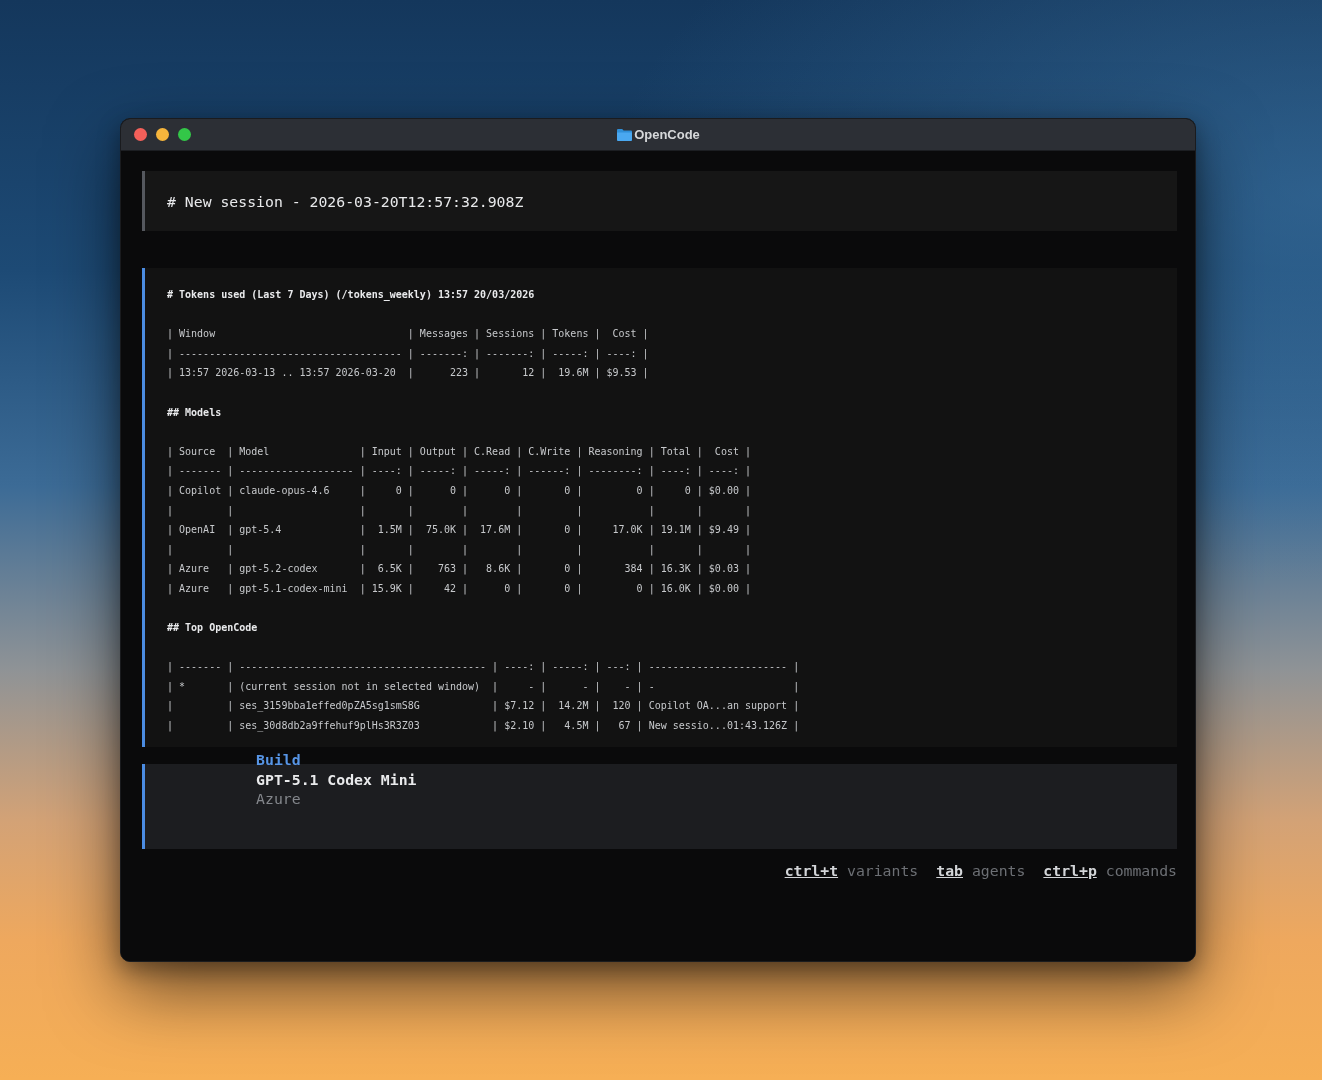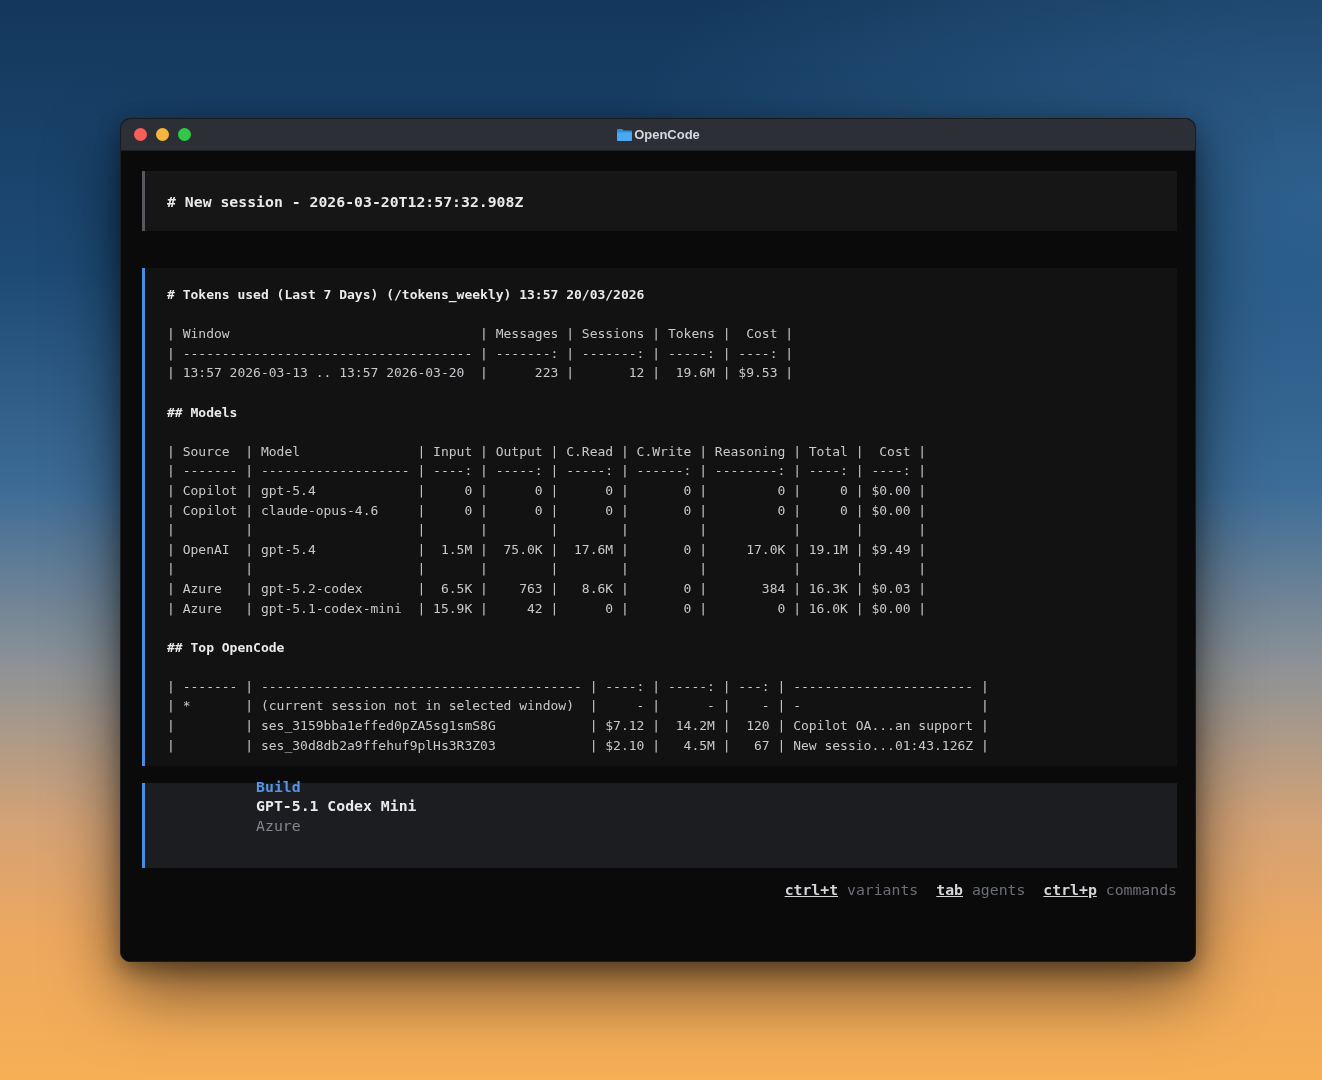--- a/index.html
+++ b/index.html
@@ -49,44 +49,44 @@
   }
   .block{box-sizing:border-box;}
   .session{
     margin-top:20px;height:60px;
     background:var(--session-bg);
     border-left:3px solid #55585e;
     display:flex;align-items:center;
   }
   .hline{
     padding-left:22px;white-space:pre;
-    font-size:14.8px;font-weight:bold;color:var(--text-bright);
+    font-size:14.8px;font-weight:normal;color:var(--text-bright);
   }
   .tokens{
     margin-top:37px;
     background:var(--block-bg);
     border-left:3px solid var(--accent-blue);
     padding:17px 0 11px 0;
   }
   .tline{
     white-space:pre;
     min-height:19.6px;line-height:19.6px;
-    font-size:13px;
+    font-size:10px;
     color:var(--text-normal);
     padding-left:22px;
   }
   .tline.h{font-weight:bold;color:var(--text-bright);}
   .inputbox{
     margin-top:17px;height:85px;
     background:var(--input-bg);
     border-left:3px solid var(--accent-blue);
     position:relative;
   }
   .inputrow{
-    position:absolute;left:22px;bottom:13px;
+    position:absolute;left:22px;bottom:20px;
     white-space:pre;font-size:14.8px;line-height:19.6px;
   }
   .inputrow .mode{color:#5795e6;font-weight:bold;margin-right:18px;}
   .inputrow .model{color:var(--text-bright);font-weight:bold;margin-right:9px;}
   .inputrow .provider{color:#84878c;}
   .statusbar{
     height:55px;padding-top:12px;
     text-align:right;
     font-size:14.8px;line-height:19.6px;
     white-space:pre;
@@ -128,21 +128,20 @@
             <div class="tline h"># Tokens used (Last 7 Days) (/tokens_weekly) 13:57 20/03/2026</div>
             <div class="tline"></div>
             <div class="tline">| Window                                | Messages | Sessions | Tokens |  Cost |</div>
             <div class="tline">| ------------------------------------- | -------: | -------: | -----: | ----: |</div>
             <div class="tline">| 13:57 2026-03-13 .. 13:57 2026-03-20  |      223 |       12 |  19.6M | $9.53 |</div>
             <div class="tline"></div>
             <div class="tline h">## Models</div>
             <div class="tline"></div>
             <div class="tline">| Source  | Model               | Input | Output | C.Read | C.Write | Reasoning | Total |  Cost |</div>
             <div class="tline">| ------- | ------------------- | ----: | -----: | -----: | ------: | --------: | ----: | ----: |</div>
-            <div class="tline">| Copilot | gpt-5.4             |     0 |      0 |      0 |       0 |         0 |     0 | $0.00 |</div>
             <div class="tline">| Copilot | claude-opus-4.6     |     0 |      0 |      0 |       0 |         0 |     0 | $0.00 |</div>
             <div class="tline">|         |                     |       |        |        |         |           |       |       |</div>
             <div class="tline">| OpenAI  | gpt-5.4             |  1.5M |  75.0K |  17.6M |       0 |     17.0K | 19.1M | $9.49 |</div>
             <div class="tline">|         |                     |       |        |        |         |           |       |       |</div>
             <div class="tline">| Azure   | gpt-5.2-codex       |  6.5K |    763 |   8.6K |       0 |       384 | 16.3K | $0.03 |</div>
             <div class="tline">| Azure   | gpt-5.1-codex-mini  | 15.9K |     42 |      0 |       0 |         0 | 16.0K | $0.00 |</div>
             <div class="tline"></div>
             <div class="tline h">## Top OpenCode</div>
             <div class="tline"></div>
             <div class="tline">| ------- | ----------------------------------------- | ----: | -----: | ---: | ----------------------- |</div>

